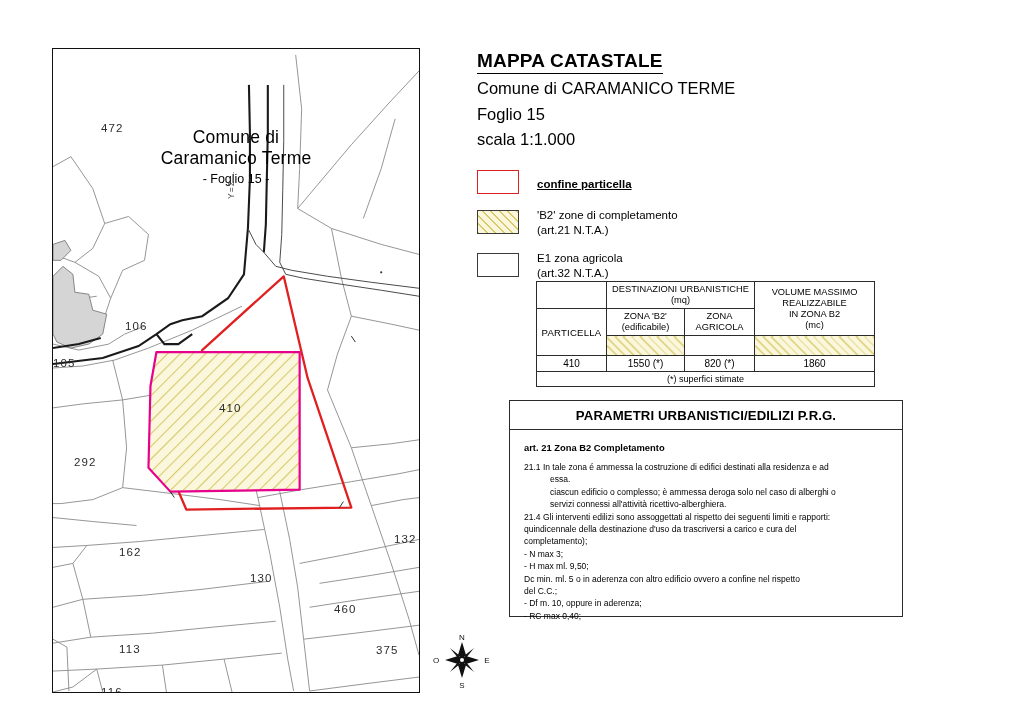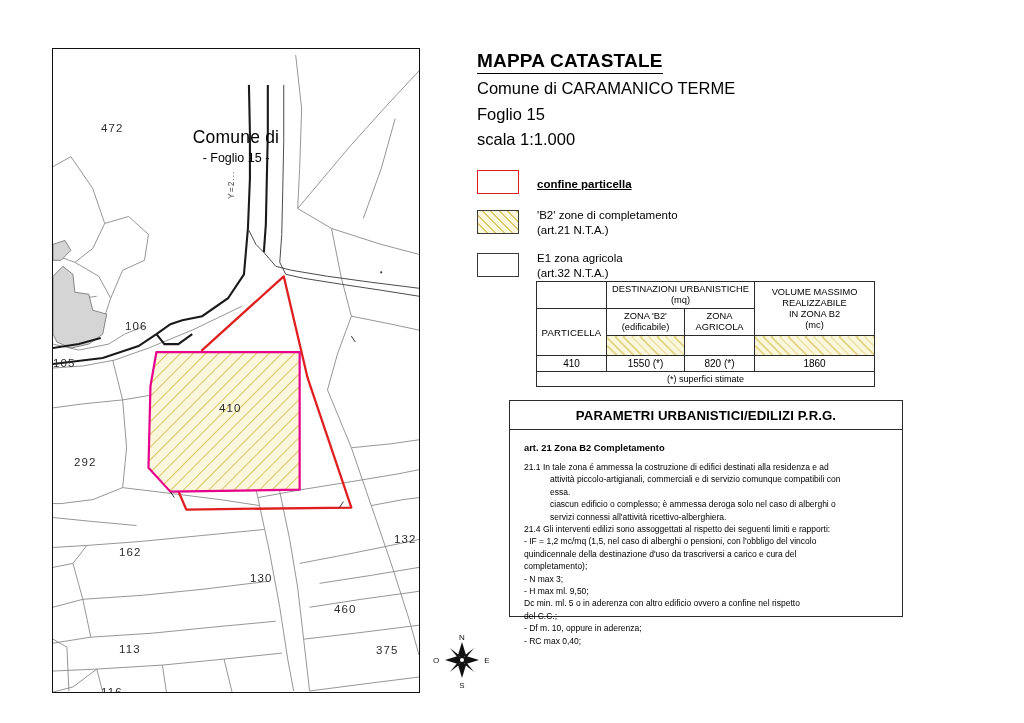--- a/index.html
+++ b/index.html
@@ -191,20 +191,21 @@
       <g stroke="#1a1a1a" stroke-width="0.9" fill="none">
         <path d="M300 288 L304 294"></path>
         <path d="M118 444 L122 450"></path>
         <path d="M288 460 L292 454"></path>
       </g>
       <circle cx="330" cy="224" r="1.1" fill="#333"></circle>
     </svg>
 
     <div class="map-title">
       <div class="l1">Comune di</div>
+      <div class="l2">Caramanico Terme</div>
       <div class="l3">- Foglio 15 -</div>
     </div>
 
     <div class="vlabel" style="left:173px;top:150px;">Y=2...</div>
 
     <div class="plabel" style="left:48px;top:73px;">472</div>
     <div class="plabel" style="left:72px;top:271px;">106</div>
     <div class="plabel" style="left:0px;top:308px;">105</div>
     <div class="plabel" style="left:166px;top:353px;">410</div>
     <div class="plabel" style="left:21px;top:407px;">292</div>
@@ -324,26 +325,24 @@
     </tbody>
       </table>
   </div>
 
   <div class="prg">
     <div class="prg-head">PARAMETRI URBANISTICI/EDILIZI P.R.G.</div>
     <div class="prg-body">
       <div class="prg-art">art. 21 Zona B2 Completamento</div>
 
       <div class="prg-p ind">21.1 In tale zona é ammessa la costruzione di edifici destinati alla residenza e ad</div>
-      <div class="prg-p ind2">attività piccolo-artigianali, commerciali e di servizio comunque compatibili con</div>
       <div class="prg-p ind2">essa.</div>
       <div class="prg-p ind2">ciascun edificio o complesso; è ammessa deroga solo nel caso di alberghi o</div>
       <div class="prg-p ind2">servizi connessi all'attività ricettivo-alberghiera.</div>
       <div class="prg-p ind">21.4 Gli interventi edilizi sono assoggettati al rispetto dei seguenti limiti e rapporti:</div>
-      <div class="prg-p flat">- IF = 1,2 mc/mq (1,5, nel caso di alberghi o pensioni, con l'obbligo del vincolo</div>
       <div class="prg-p flat">quindicennale della destinazione d'uso da trascriversi a carico e cura del</div>
       <div class="prg-p flat">completamento);</div>
       <div class="prg-p flat">- N max 3;</div>
       <div class="prg-p flat">- H max ml. 9,50;</div>
       <div class="prg-p flat"> Dc min. ml. 5 o in aderenza con altro edificio ovvero a confine nel rispetto</div>
       <div class="prg-p flat">del C.C.;</div>
       <div class="prg-p flat">- Df m. 10, oppure in aderenza;</div>
       <div class="prg-p flat">- RC max 0,40;</div>
     </div>
   </div>

